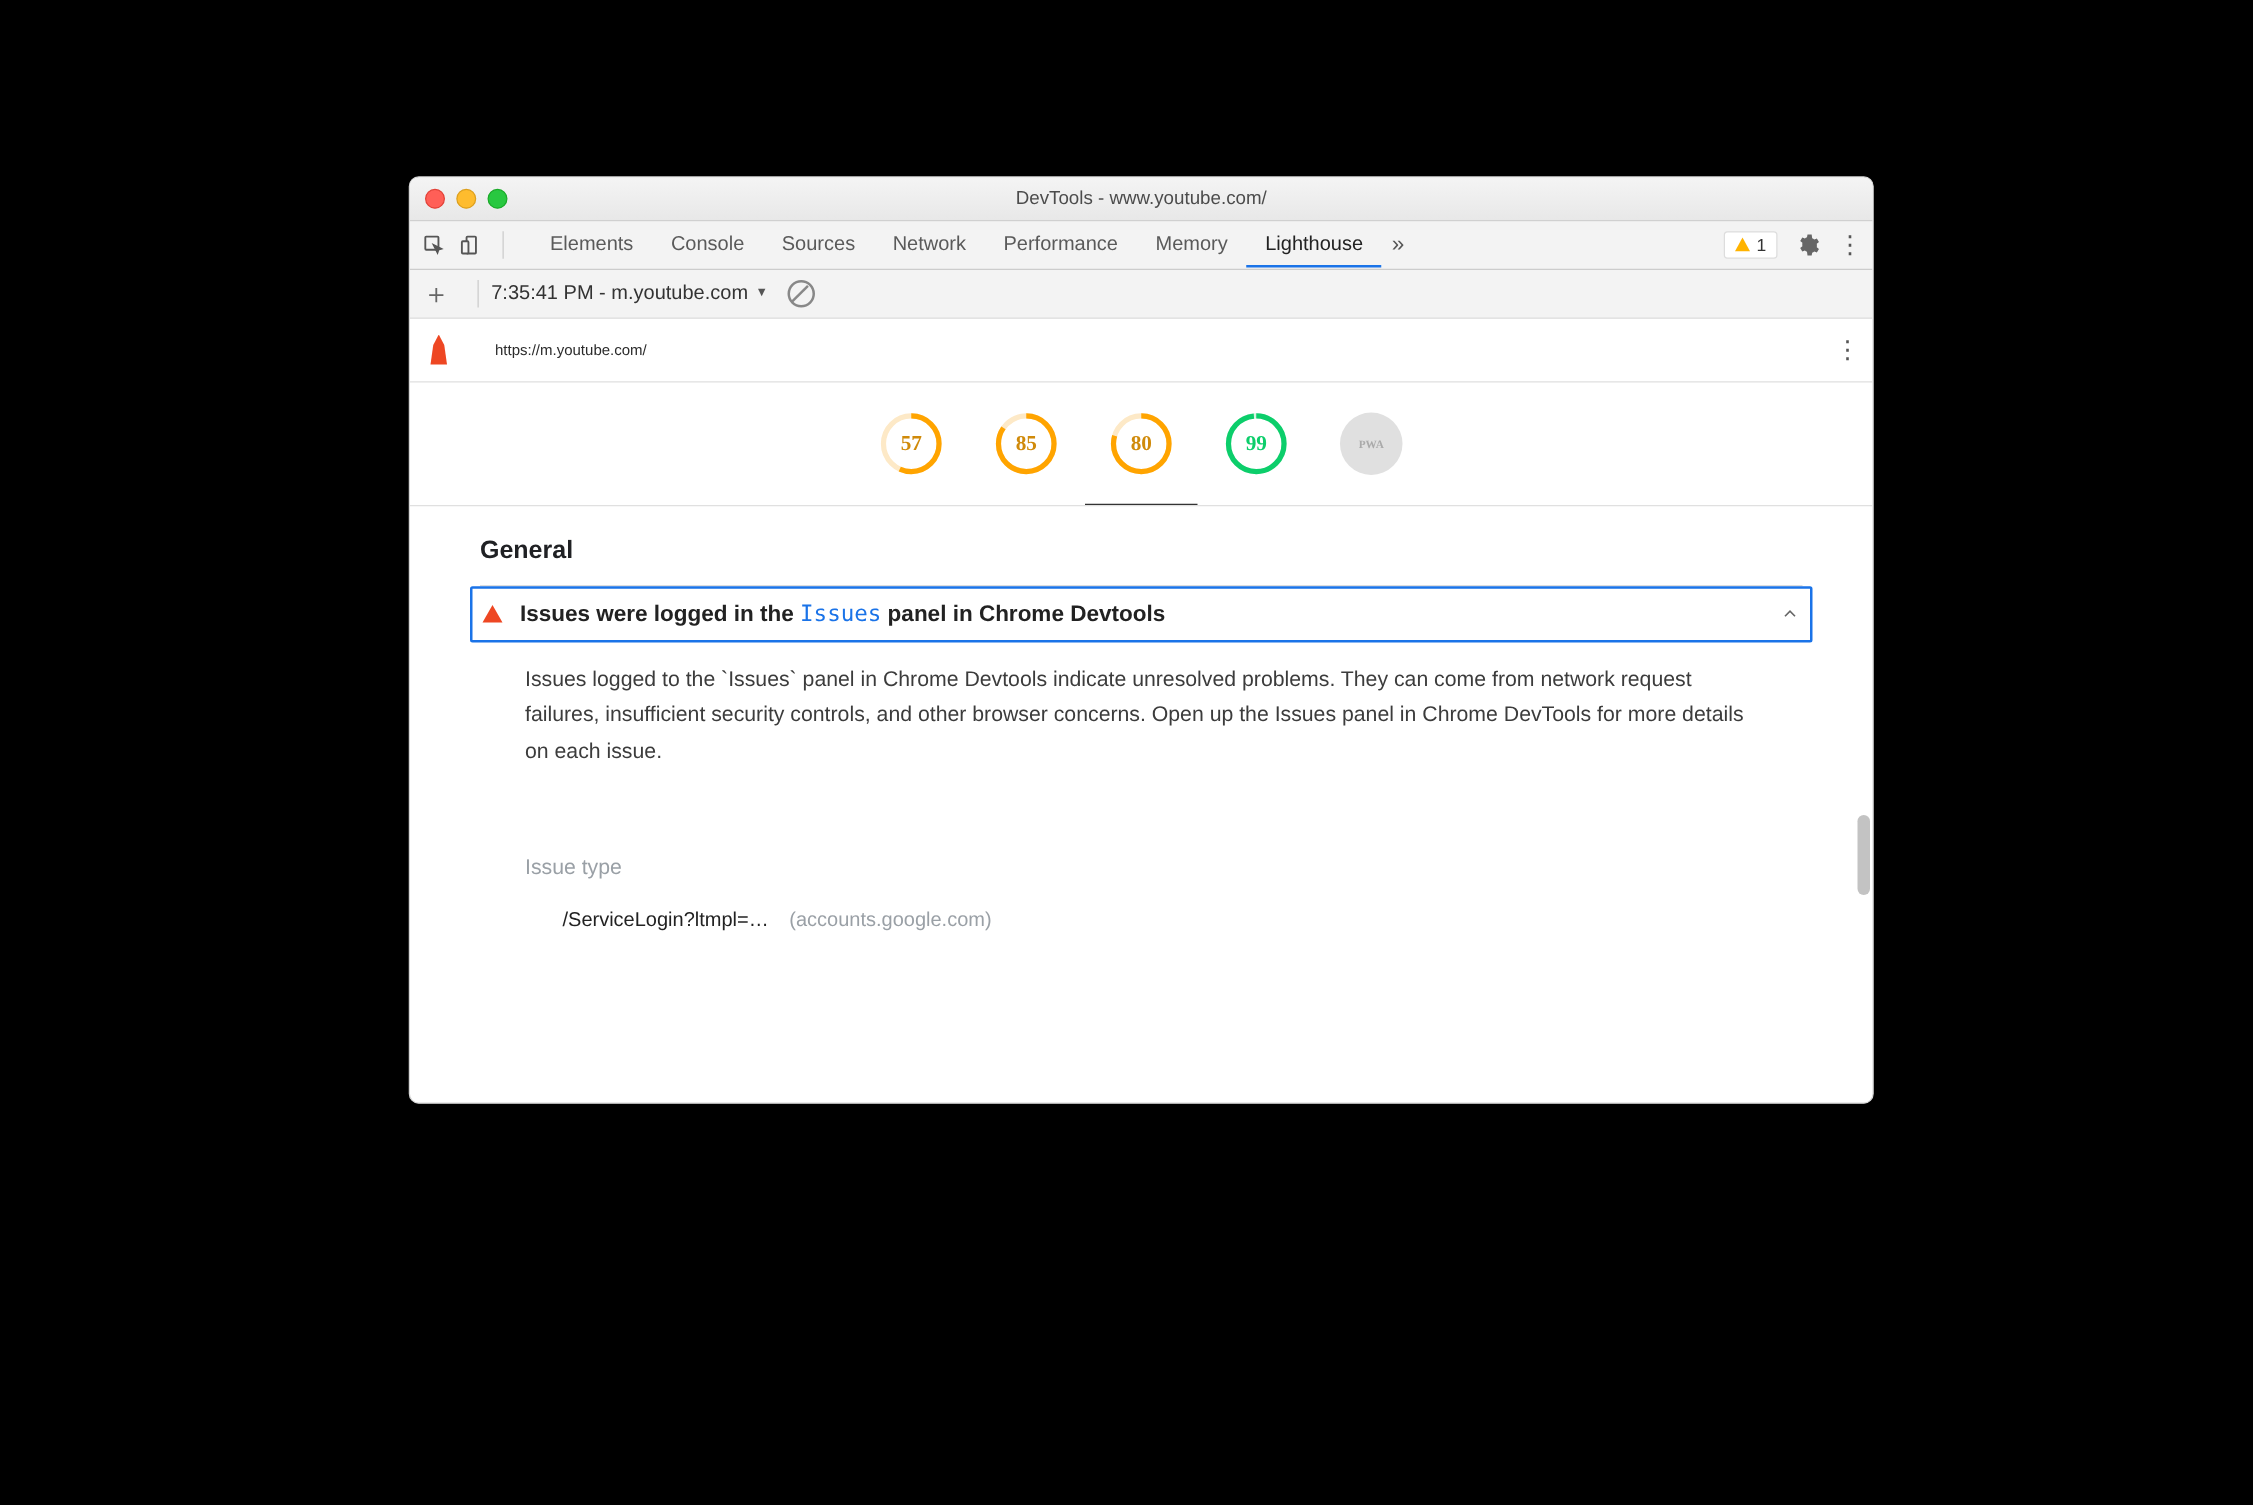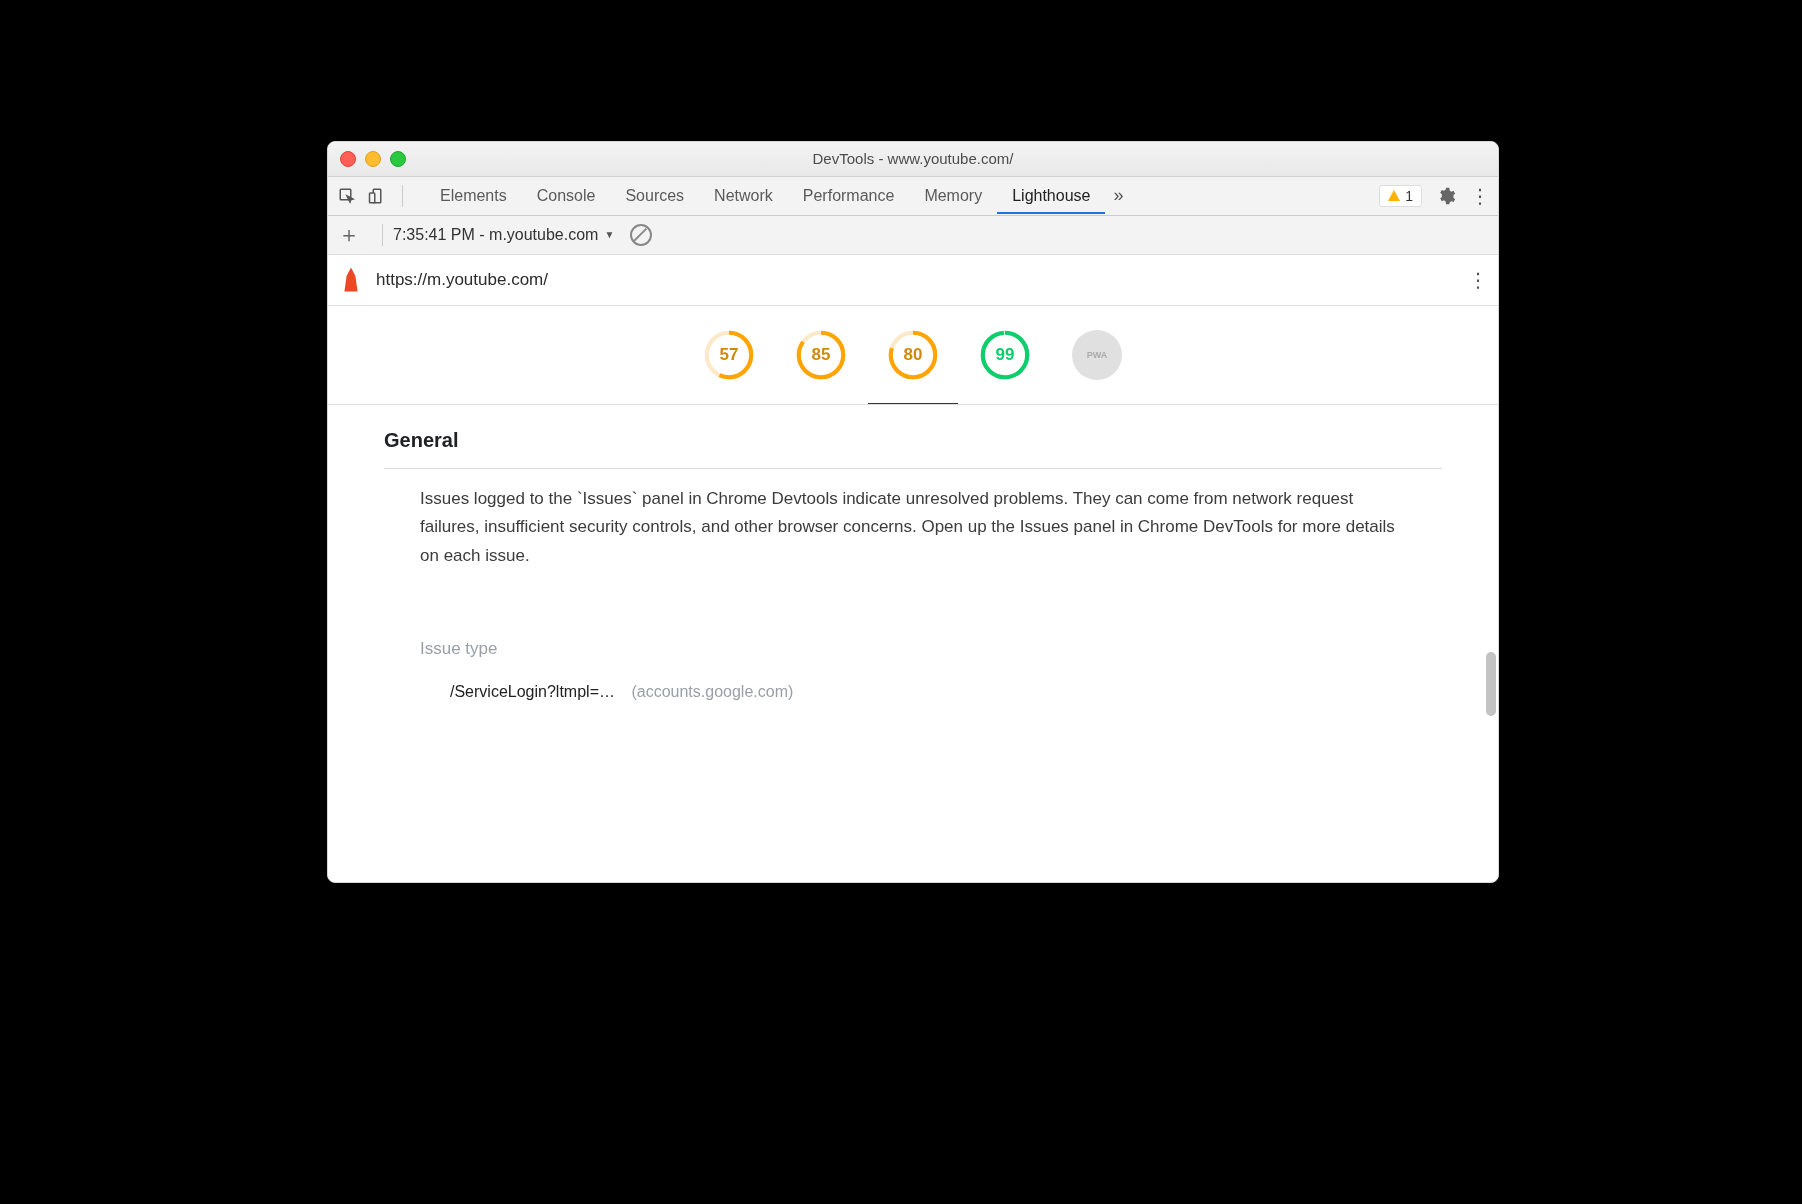--- a/index.html
+++ b/index.html
@@ -28,24 +28,24 @@
   .toolbar{height:38px;border-bottom:1px solid #ddd;display:flex;align-items:center;padding:0 10px;background:#f3f3f3;font-size:16px;color:#333;}
   .plus{font-size:22px;color:#666;margin-right:12px;cursor:pointer;}
   .vsep{width:1px;height:22px;background:#ccc;margin:0 10px;}
   .dd{display:flex;align-items:center;gap:6px;color:#333;}
   .dtriangle{font-size:10px;color:#555;}
   .nope{width:18px;height:18px;border:2px solid #888;border-radius:50%;position:relative;margin-left:16px;}
   .nope::after{content:"";position:absolute;width:18px;height:2px;background:#888;top:8px;left:-1px;transform:rotate(-45deg);}
   
   .addr{height:50px;border-bottom:1px solid #e0e0e0;display:flex;align-items:center;padding:0 12px;}
   .lh-ico{width:22px;height:24px;background:#ee4723;clip-path:polygon(20% 100%,30% 35%,50% 0%,70% 35%,80% 100%);margin-right:14px;}
-  .addr .url{font-size:17px;color:#2b2b2b;}
+  .addr .url{font-size:12px;color:#2b2b2b;margin-left:20px;}
   .addr .vdots{margin-left:auto;}
   
-  .gauges{height:98px;display:flex;align-items:center;justify-content:center;gap:42px;border-bottom:1px solid #e0e0e0;}
+  .gauges{height:98px;display:flex;align-items:center;justify-content:center;gap:42px;border-bottom:1px solid #e0e0e0;font-family:Liberation Serif, serif;}
   .gauge{width:50px;height:50px;border-radius:50%;display:flex;align-items:center;justify-content:center;font-weight:700;font-size:17px;position:relative;cursor:pointer;}
   .gauge.orange{color:#d08a0a;}
   .gauge.green{color:#0cce6b;}
   .pwa{width:50px;height:50px;border-radius:50%;background:#e0e0e0;display:flex;align-items:center;justify-content:center;color:#aaa;font-size:9px;font-weight:700;}
   .gauges .uline{position:absolute;height:1px;width:90px;background:#333;bottom:0;}
   .gwrap{position:relative;display:flex;flex-direction:column;align-items:center;justify-content:center;height:100%;}
   
   .main{padding:24px 56px 0 56px;color:#202124;}
   .h1{font-weight:700;font-size:20px;margin-bottom:16px;}
   .rule{height:1px;background:#ddd;margin:8px 0 0 0;}
@@ -174,20 +174,29 @@
       <span>PWA</span>
     </div>
         </div>
   </div>
 
   <div class="main">
     <div class="h1">General</div>
     <div class="rule"></div>
 
 
+    <div class="audit open">
+      <span class="rtri"></span>
+      <span class="atitle">
+        <span>Issues were logged in the </span><span class="code">Issues</span><span> panel in Chrome Devtools</span>
+      </span>
+      <svg class="chev" width="16" height="16" viewBox="0 0 24 24" fill="none" stroke="#666" stroke-width="2">
+            <path d="M6 15l6-6 6 6"></path>
+          </svg>
+    </div>
 
     <div class="desc">Issues logged to the `Issues` panel in Chrome Devtools indicate unresolved problems. They can come from network request failures, insufficient security controls, and other browser concerns. Open up the Issues panel in Chrome DevTools for more details on each issue.</div>
 
 
     <div class="section-lbl">Issue type</div>
     <div class="issue-path">
       <span>/ServiceLogin?ltmpl=…</span>
       <span class="dim">(accounts.google.com)</span>
     </div>
   </div>

